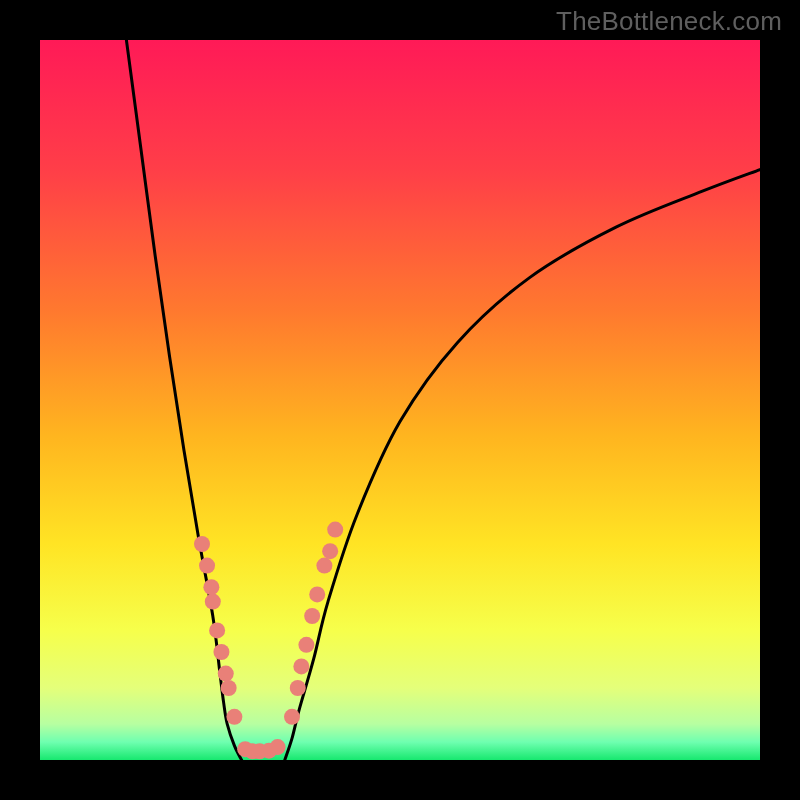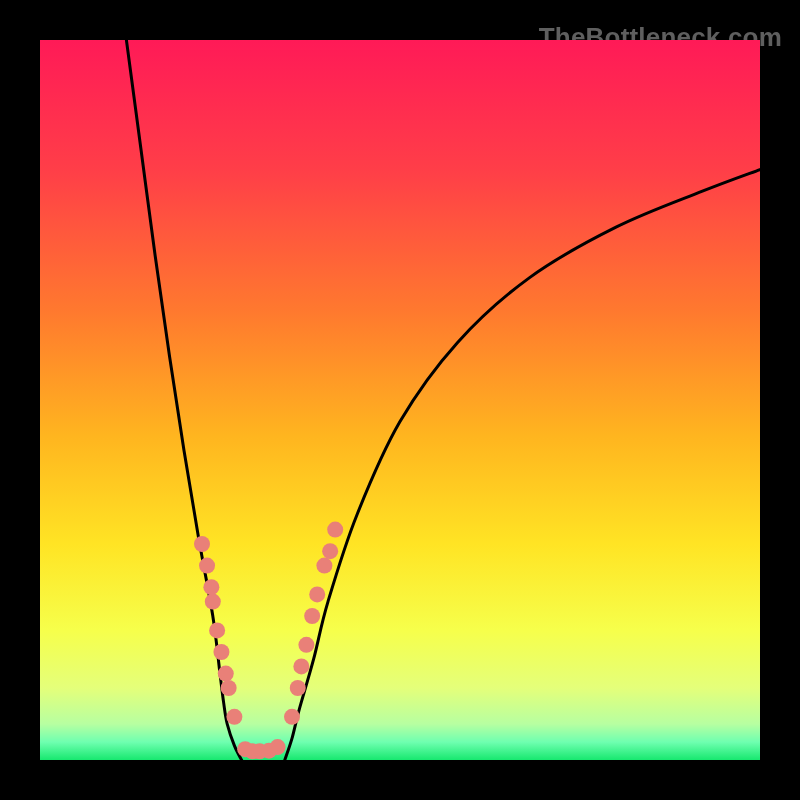--- a/index.html
+++ b/index.html
@@ -21,25 +21,25 @@
   .plot-area {
     position: absolute;
     left: 40px;
     top: 40px;
     width: 720px;
     height: 720px;
     overflow: hidden;
   }
   .watermark {
     position: absolute;
-    top: 22px;
+    top: 6px;
     right: 18px;
     font-family: Arial, Helvetica, sans-serif;
     font-size: 26px;
-    font-weight: 700;
+    font-weight: 400;
     color: #5f5f5f;
     letter-spacing: 0.2px;
   }
   .gradient {
     position: absolute;
     inset: 0;
   }
   svg.curves {
     position: absolute;
     inset: 0;

